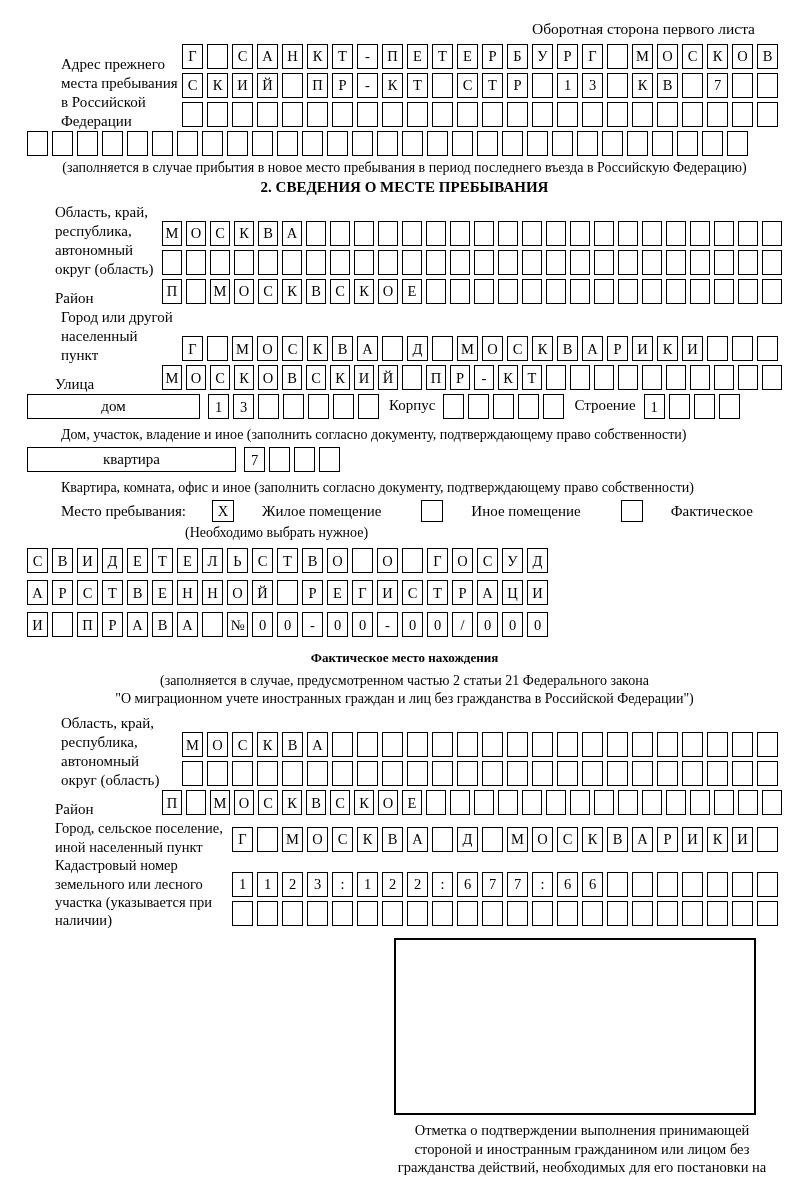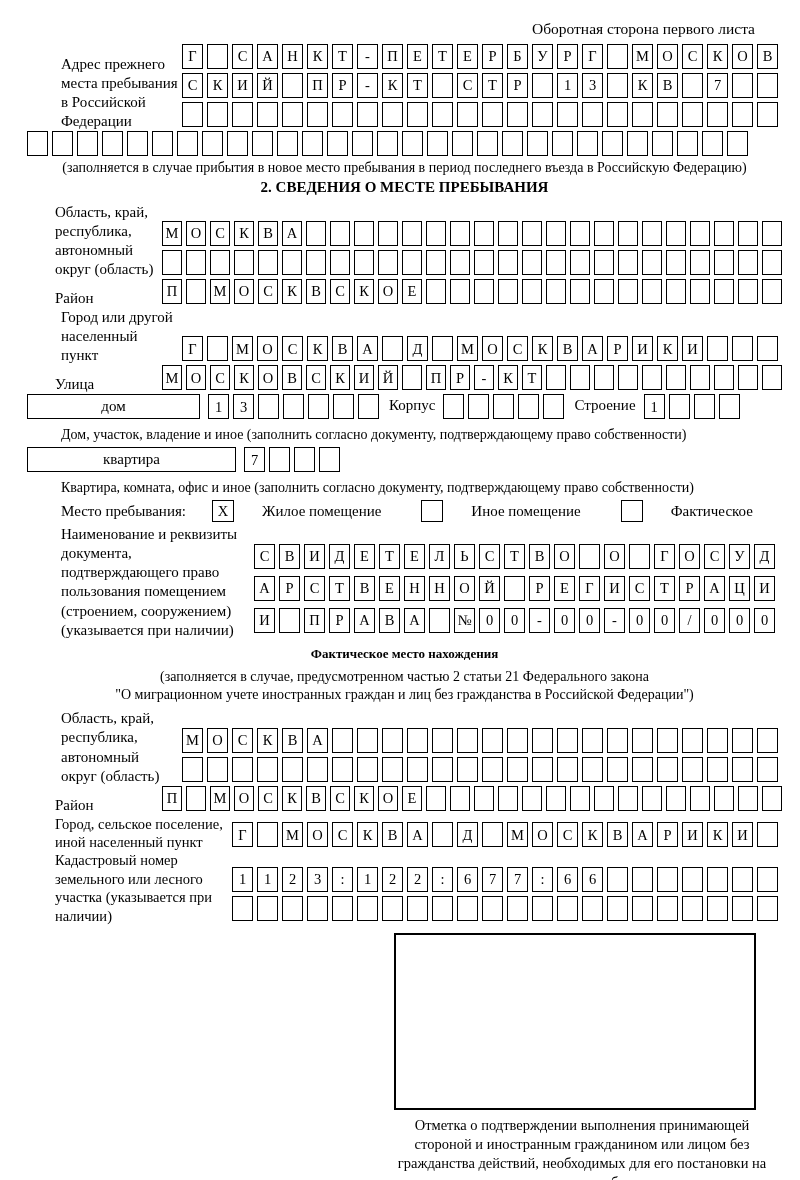--- a/index.html
+++ b/index.html
@@ -364,23 +364,23 @@
 
   <div class="stay-row">
     <span>Место пребывания:</span>
     <span class="chk">X</span>
     <span class="stay-opt">Жилое помещение</span>
     <span class="chk"></span>
     <span class="stay-opt">Иное помещение</span>
     <span class="chk"></span>
     <span class="stay-opt">Фактическое</span>
   </div>
-
-  <div class="frow">
-    <div class="lbl w227">Наименование и реквизиты документа, подтверждающего право пользования помещением (строением, сооружением) (указывается при наличии)</div>
+  <div class="needed-note">(Необходимо выбрать нужное)</div>
+
+  <div class="frow">
     <div class="rows">
       <div class="cellrow docgap">
             <span class="cell">С</span>
             <span class="cell">В</span>
             <span class="cell">И</span>
             <span class="cell">Д</span>
             <span class="cell">Е</span>
             <span class="cell">Т</span>
             <span class="cell">Е</span>
             <span class="cell">Л</span>

